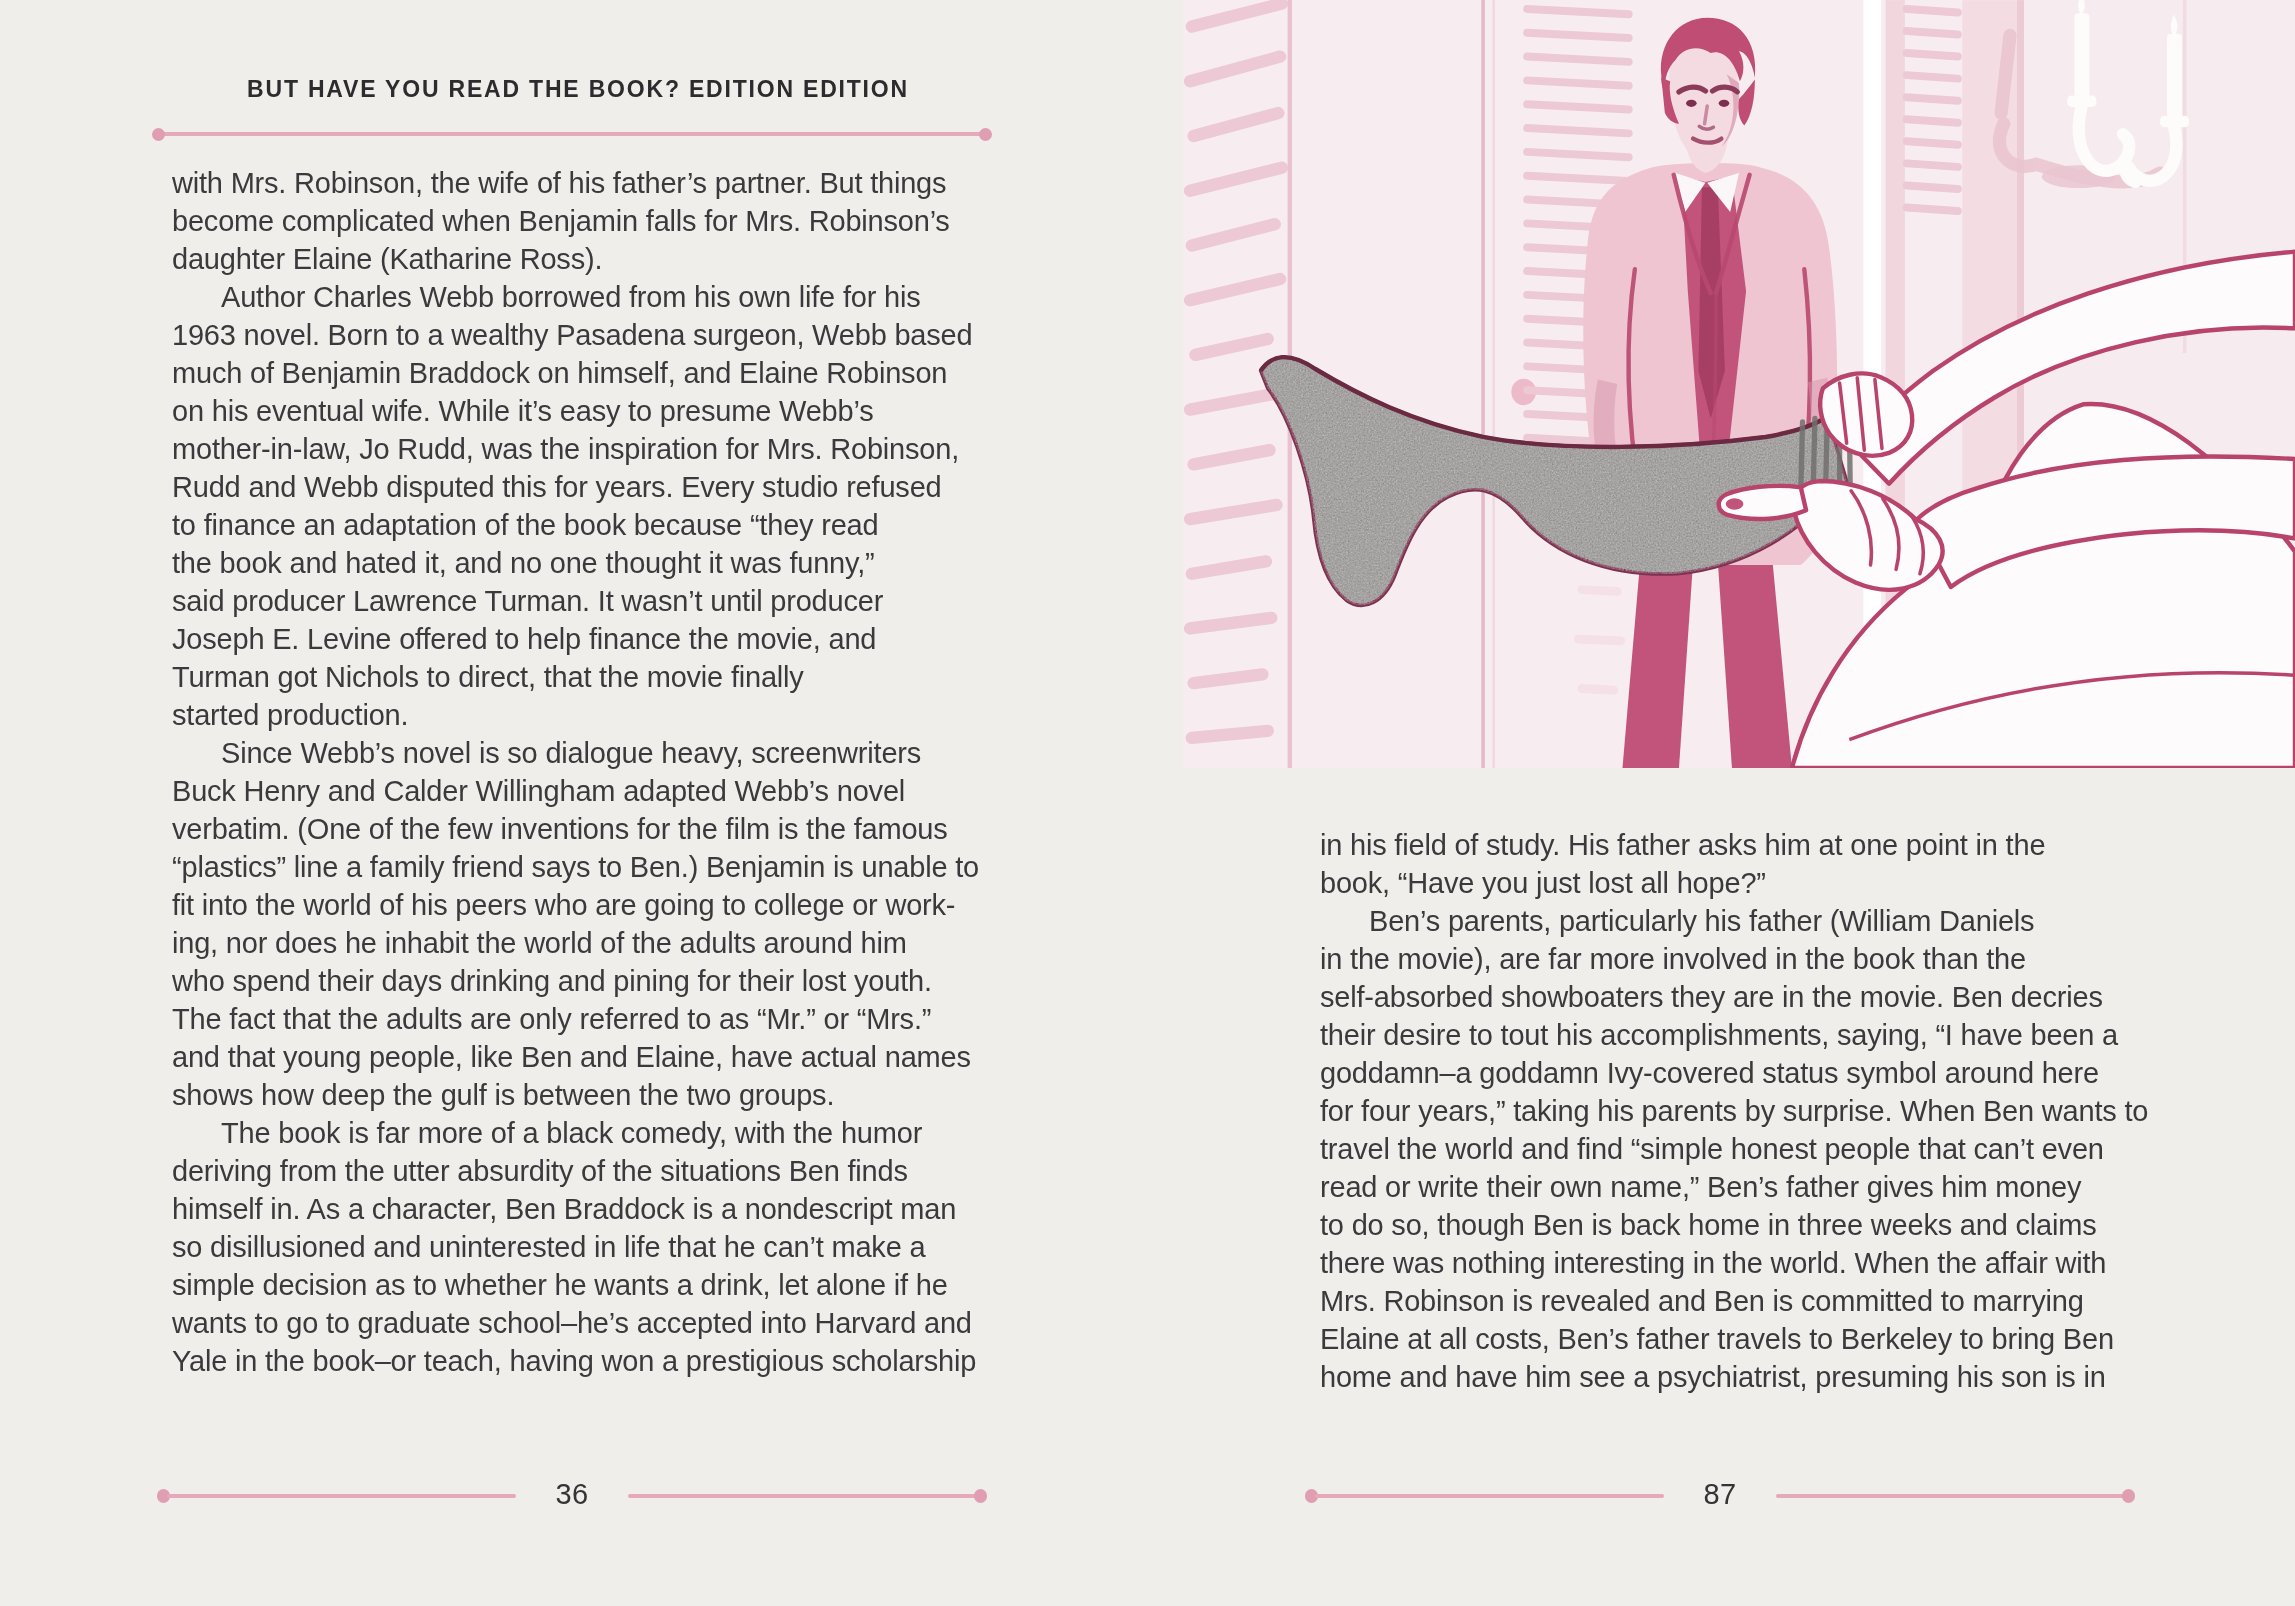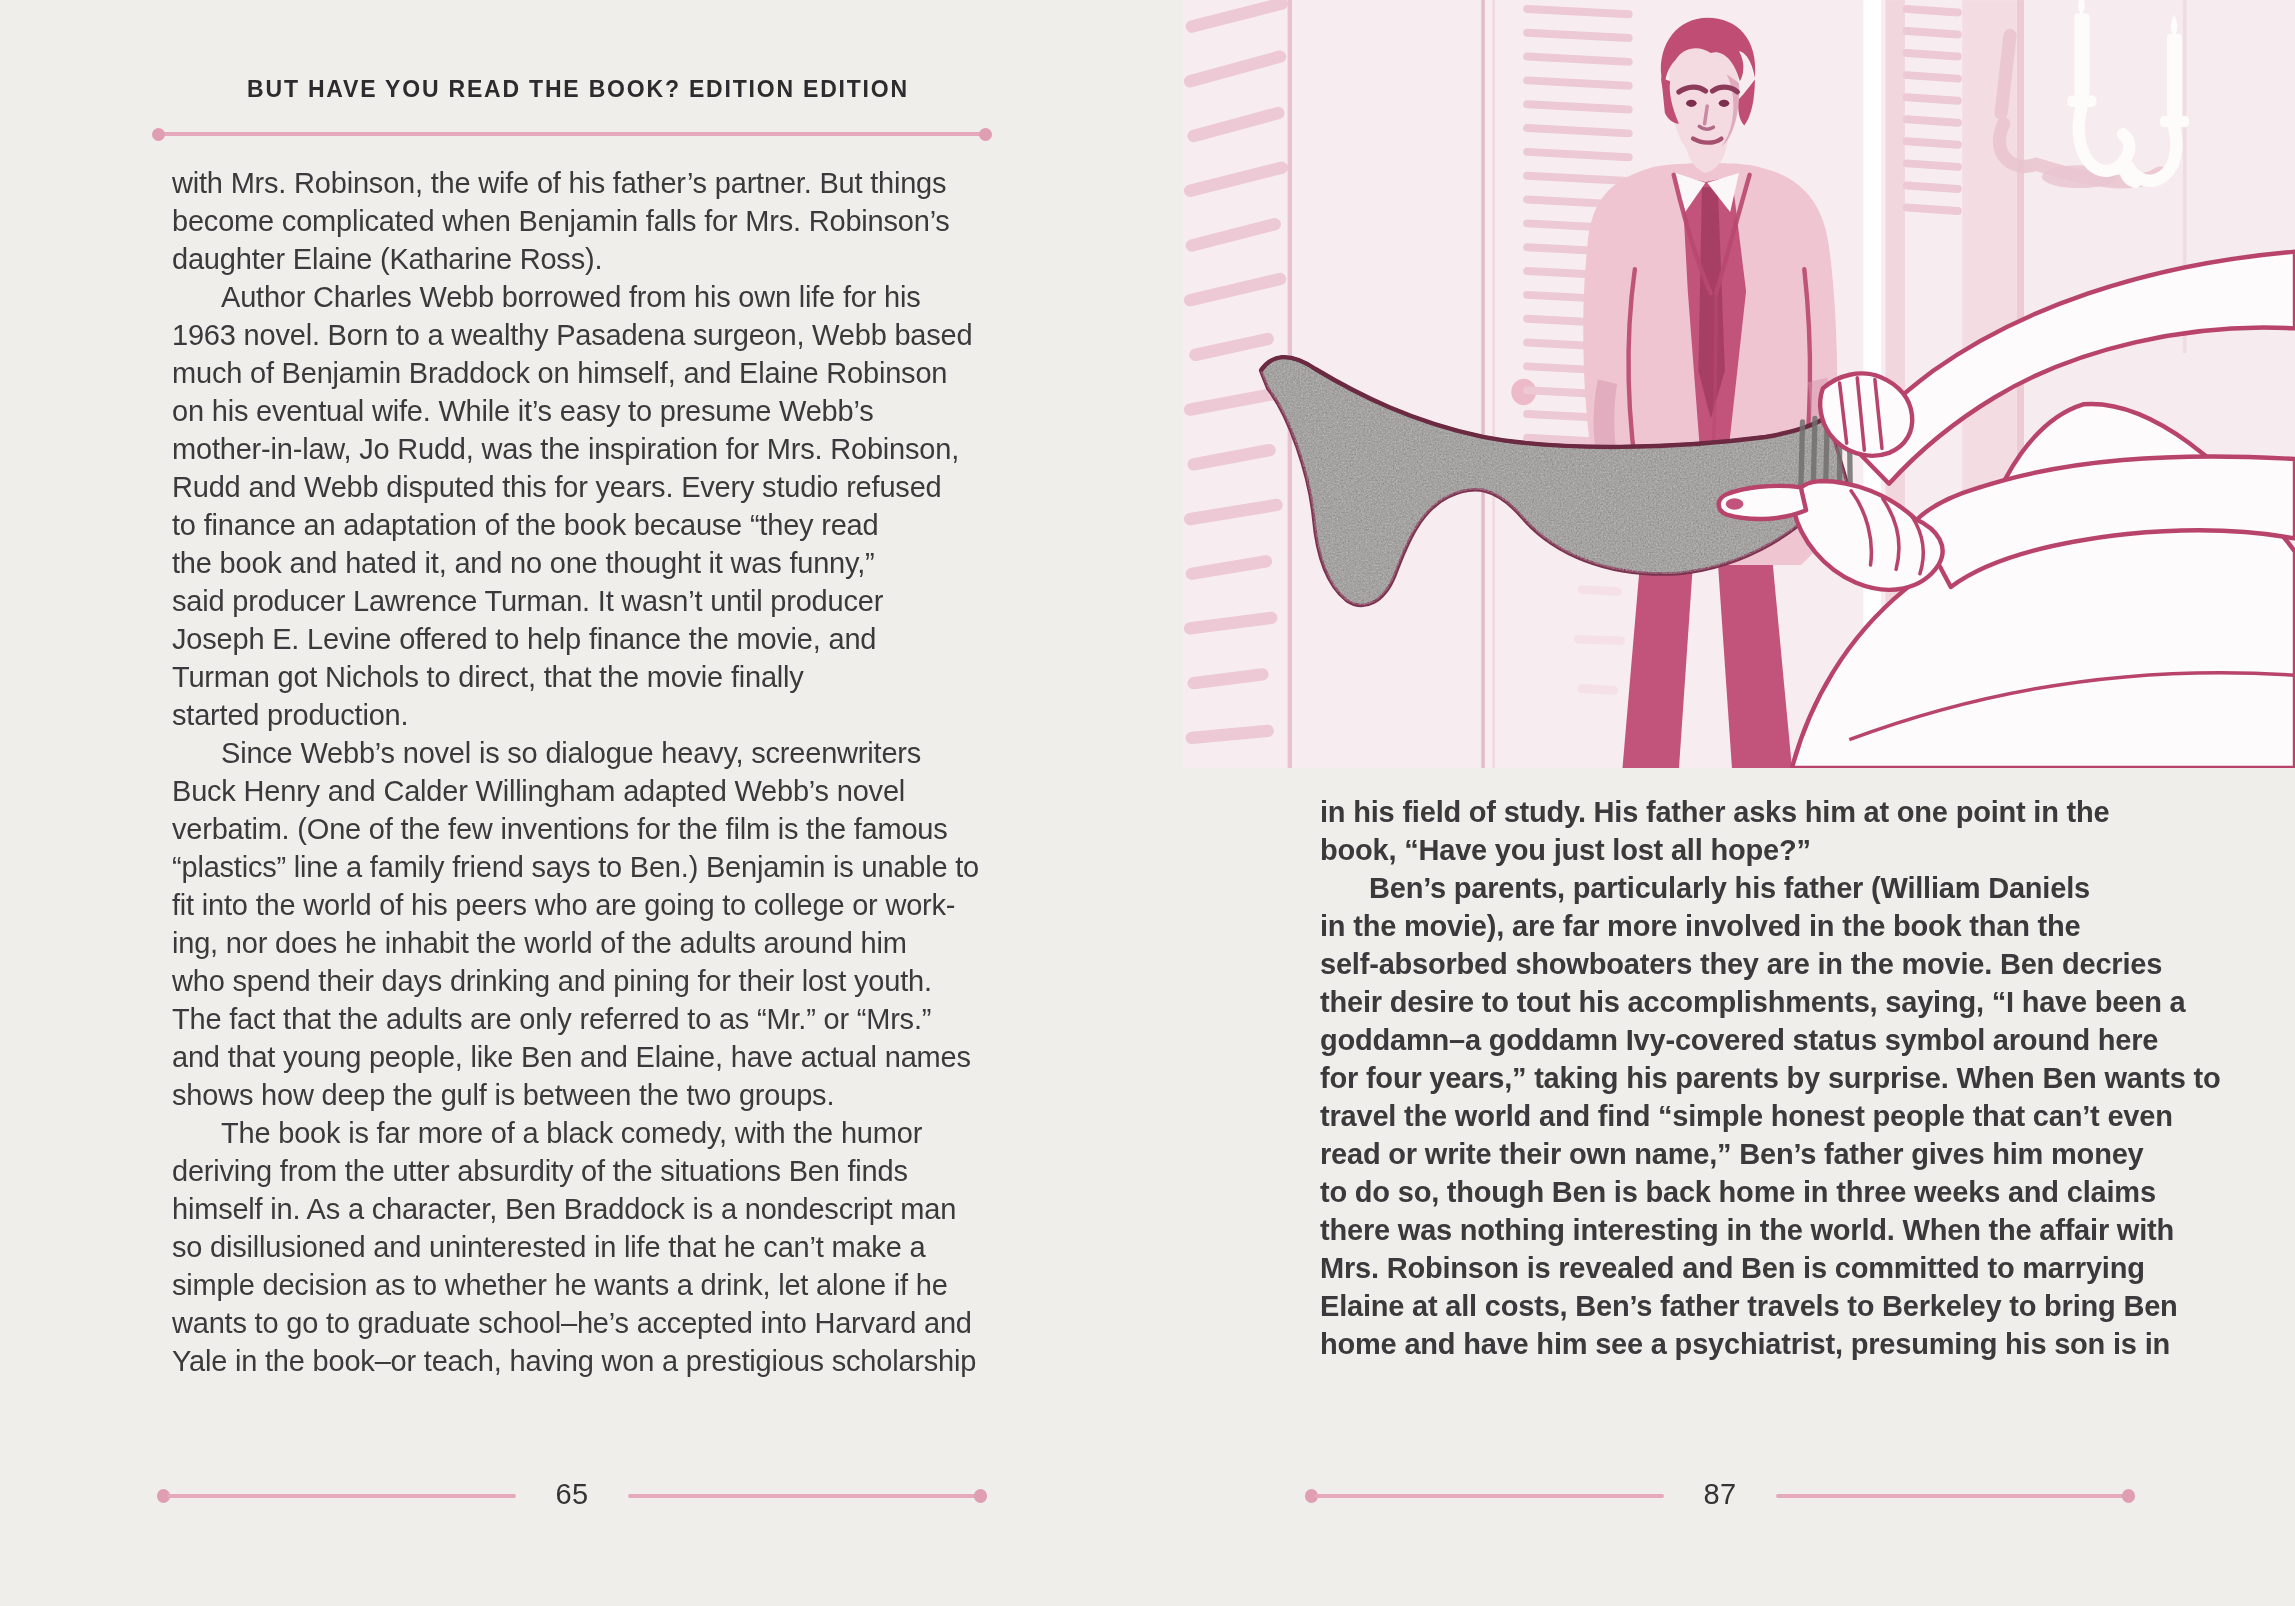--- a/index.html
+++ b/index.html
@@ -28,21 +28,21 @@
   .rule .dot.left{left:-5.3px;}
   .rule .dot.right{right:-5.3px;}
   .textcol{
     position:absolute;width:883px;
     font-size:29px;line-height:38px;letter-spacing:-0.2px;
     color:#3a3a3c;white-space:pre;
   }
   .textcol .line{height:38px;}
   .textcol .line.indent{padding-left:49px;}
   .textcol-left{left:172px;top:164px;}
-  .textcol-right{left:1320px;top:793px;font-weight:bold;}
+  .textcol-right{left:1320px;top:826px;}
   .footer{
     position:absolute;top:1481px;width:830px;height:30px;
     display:flex;align-items:center;
   }
   .footer-left{left:157px;}
   .footer-right{left:1305px;}
   .footer .seg{flex:1;height:4.4px;background:#e6a8bb;border-radius:2.6px;}
   .footer .dot.left{margin-right:-3.5px;}
   .footer .dot.right{margin-left:-3.5px;}
   .footer .num{
@@ -58,21 +58,21 @@
 <div class="rule">
   <span class="dot left"></span>
   <span class="dot right"></span>
 </div>
 
 <div class="textcol textcol-left"><div class="line">with Mrs. Robinson, the wife of his father’s partner. But things</div><div class="line">become complicated when Benjamin falls for Mrs. Robinson’s</div><div class="line">daughter Elaine (Katharine Ross).</div><div class="line indent">Author Charles Webb borrowed from his own life for his</div><div class="line">1963 novel. Born to a wealthy Pasadena surgeon, Webb based</div><div class="line">much of Benjamin Braddock on himself, and Elaine Robinson</div><div class="line">on his eventual wife. While it’s easy to presume Webb’s</div><div class="line">mother-in-law, Jo Rudd, was the inspiration for Mrs. Robinson,</div><div class="line">Rudd and Webb disputed this for years. Every studio refused</div><div class="line">to finance an adaptation of the book because “they read</div><div class="line">the book and hated it, and no one thought it was funny,”</div><div class="line">said producer Lawrence Turman. It wasn’t until producer</div><div class="line">Joseph E. Levine offered to help finance the movie, and</div><div class="line">Turman got Nichols to direct, that the movie finally</div><div class="line">started production.</div><div class="line indent">Since Webb’s novel is so dialogue heavy, screenwriters</div><div class="line">Buck Henry and Calder Willingham adapted Webb’s novel</div><div class="line">verbatim. (One of the few inventions for the film is the famous</div><div class="line">“plastics” line a family friend says to Ben.) Benjamin is unable to</div><div class="line">fit into the world of his peers who are going to college or work-</div><div class="line">ing, nor does he inhabit the world of the adults around him</div><div class="line">who spend their days drinking and pining for their lost youth.</div><div class="line">The fact that the adults are only referred to as “Mr.” or “Mrs.”</div><div class="line">and that young people, like Ben and Elaine, have actual names</div><div class="line">shows how deep the gulf is between the two groups.</div><div class="line indent">The book is far more of a black comedy, with the humor</div><div class="line">deriving from the utter absurdity of the situations Ben finds</div><div class="line">himself in. As a character, Ben Braddock is a nondescript man</div><div class="line">so disillusioned and uninterested in life that he can’t make a</div><div class="line">simple decision as to whether he wants a drink, let alone if he</div><div class="line">wants to go to graduate school–he’s accepted into Harvard and</div><div class="line">Yale in the book–or teach, having won a prestigious scholarship</div></div>
 
 <div class="footer footer-left">
   <span class="dot left"></span>
   <span class="seg"></span>
-  <span class="num">65</span>
+  <span class="num">36</span>
   <span class="seg"></span>
   <span class="dot right"></span>
 </div>
 
 <div class="textcol textcol-right"><div class="line">in his field of study. His father asks him at one point in the</div><div class="line">book, “Have you just lost all hope?”</div><div class="line indent">Ben’s parents, particularly his father (William Daniels</div><div class="line">in the movie), are far more involved in the book than the</div><div class="line">self-absorbed showboaters they are in the movie. Ben decries</div><div class="line">their desire to tout his accomplishments, saying, “I have been a</div><div class="line">goddamn–a goddamn Ivy-covered status symbol around here</div><div class="line">for four years,” taking his parents by surprise. When Ben wants to</div><div class="line">travel the world and find “simple honest people that can’t even</div><div class="line">read or write their own name,” Ben’s father gives him money</div><div class="line">to do so, though Ben is back home in three weeks and claims</div><div class="line">there was nothing interesting in the world. When the affair with</div><div class="line">Mrs. Robinson is revealed and Ben is committed to marrying</div><div class="line">Elaine at all costs, Ben’s father travels to Berkeley to bring Ben</div><div class="line">home and have him see a psychiatrist, presuming his son is in</div></div>
 
 <div class="footer footer-right">
   <span class="dot left"></span>
   <span class="seg"></span>
   <span class="num">87</span>

